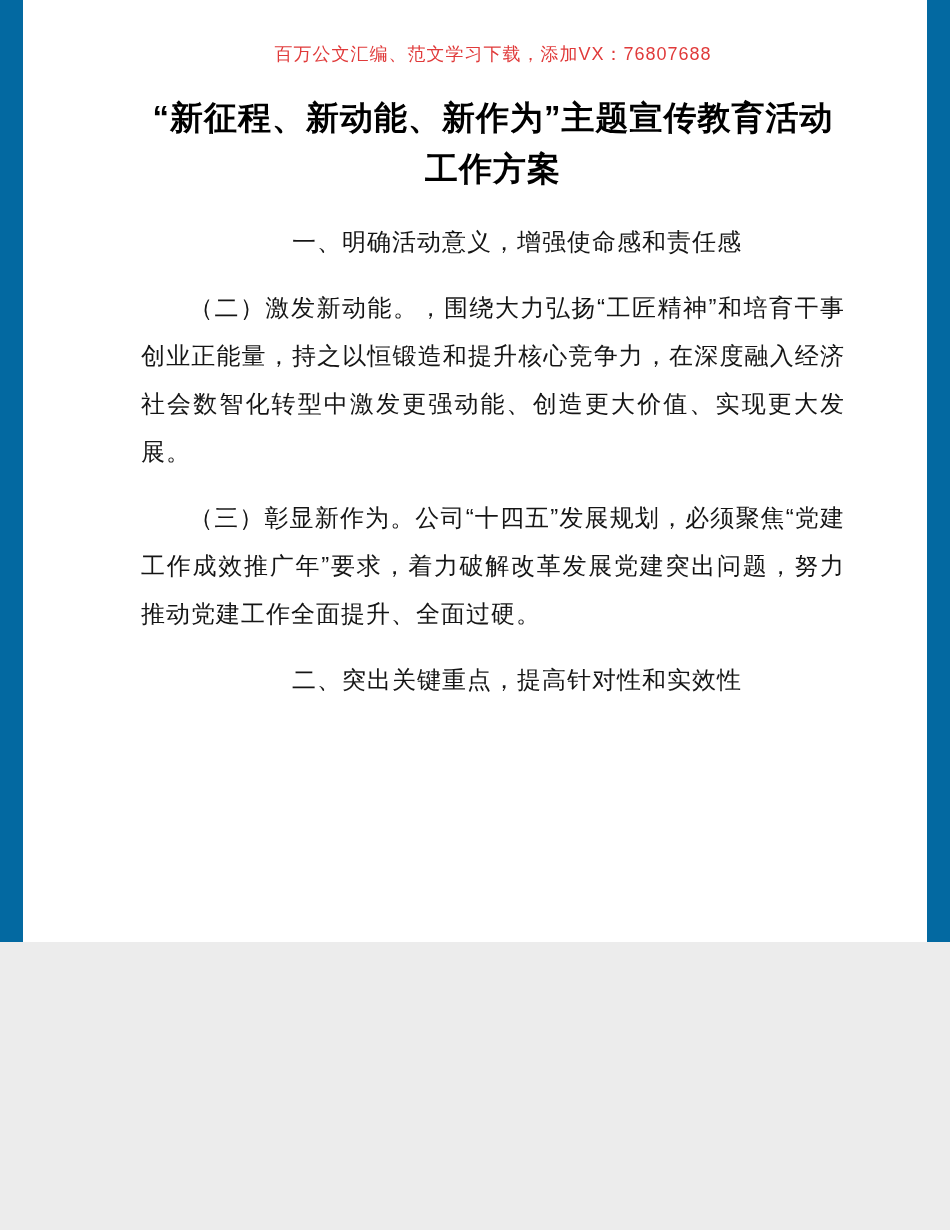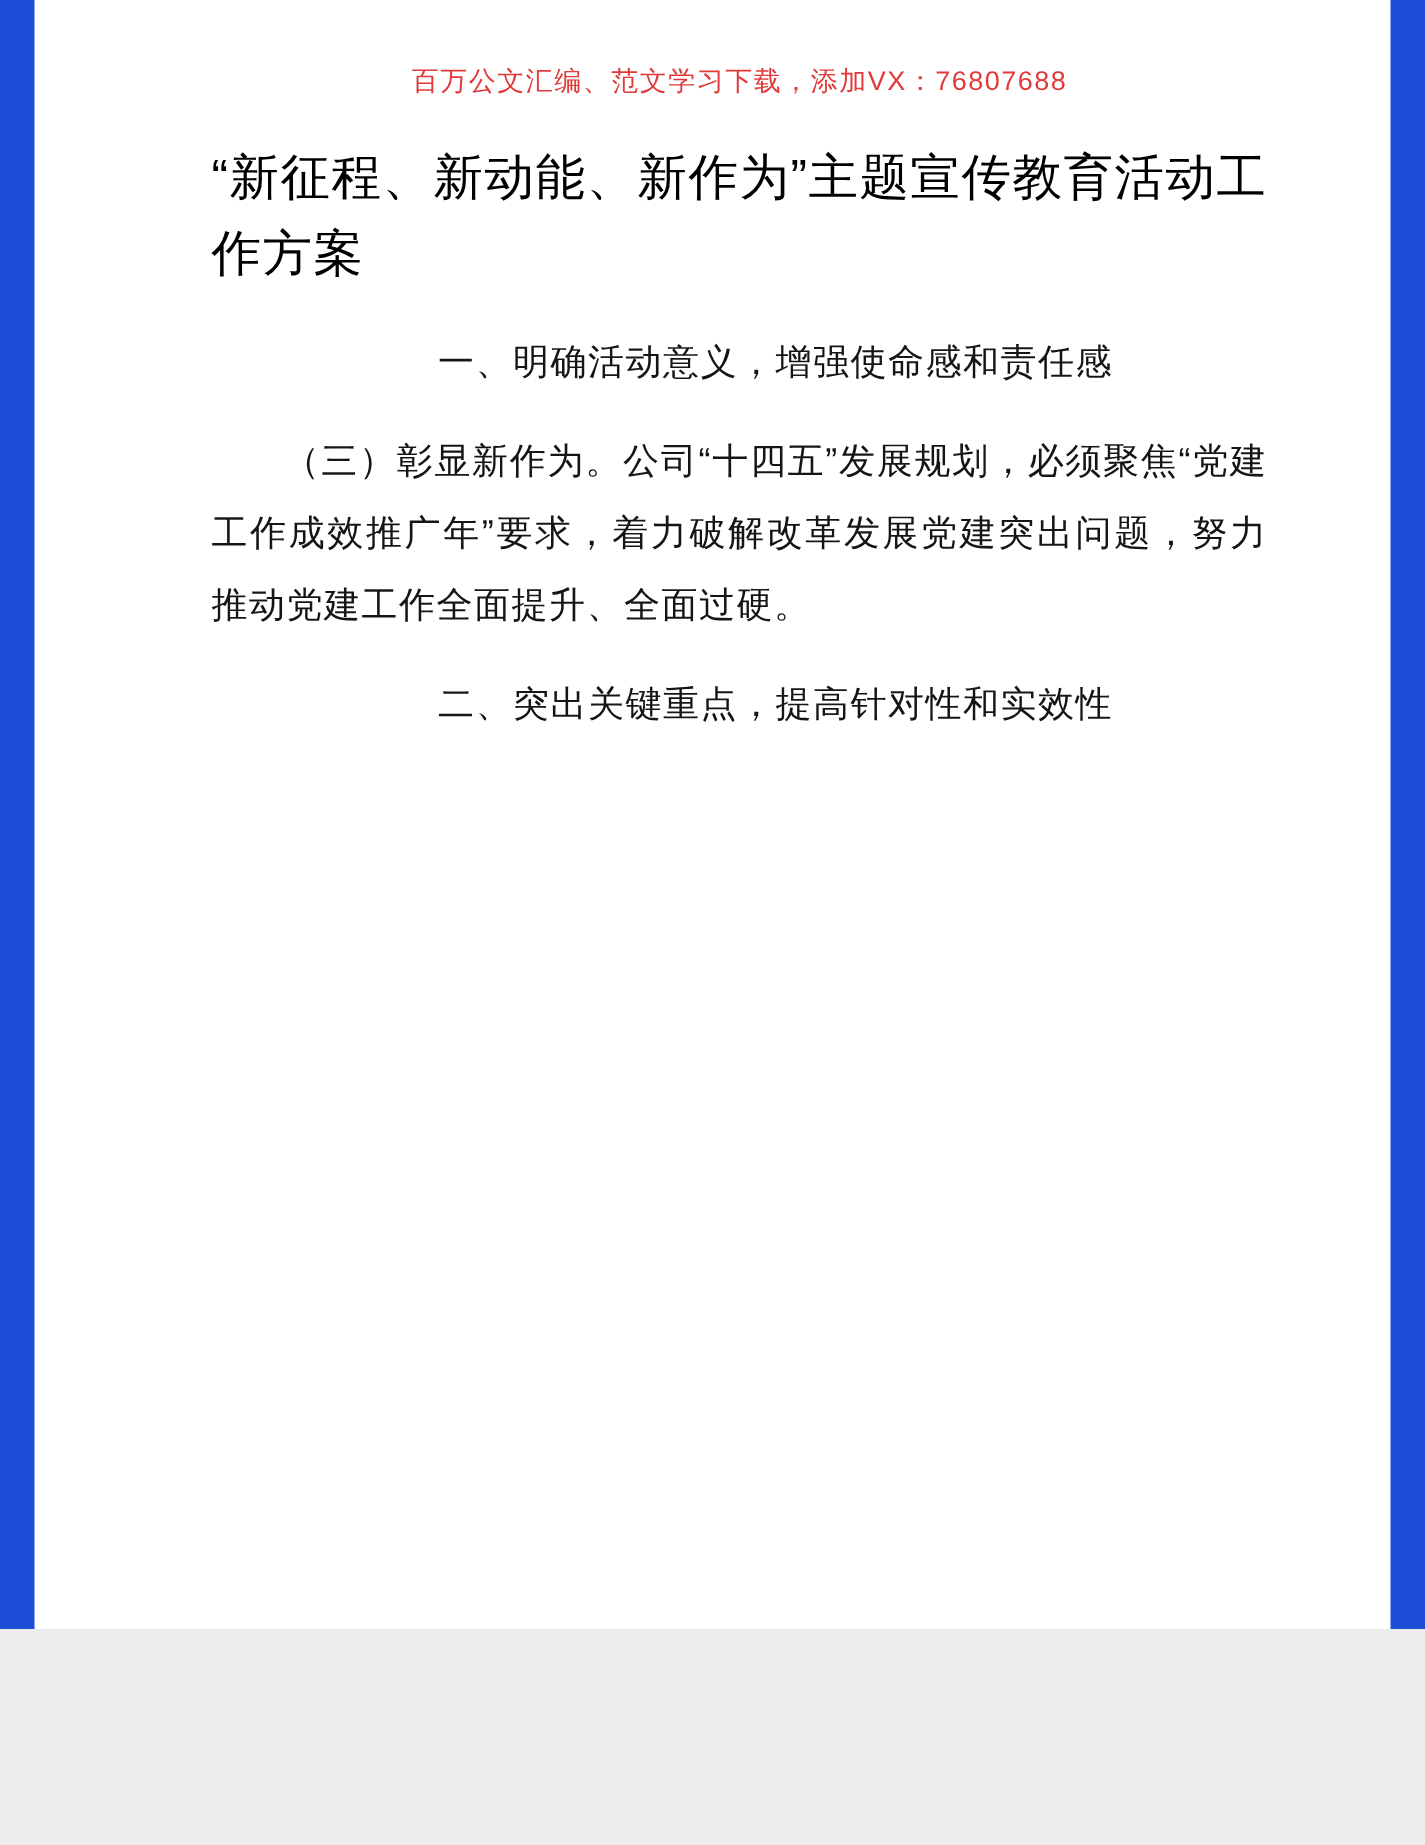--- a/index.html
+++ b/index.html
@@ -3,44 +3,45 @@
 <meta charset="utf-8">
 <style>
   html, body {
     margin: 0;
     padding: 0;
     background: #ececec;
     font-family: "Liberation Sans", "DejaVu Sans", sans-serif;
   }
   .viewport {
     width: 950px;
-    height: 1086px;
+    height: 942px;
     margin: 0 auto;
-    background: #1d4ed8;
+    background: #0369a1;
     overflow: hidden;
   }
   .page {
     width: 904px;
     min-height: 1230px;
     margin: 0 auto;
     background: #ffffff;
     box-sizing: border-box;
     padding: 42px 82px 40px 118px;
   }
   .promo-header {
     text-align: center;
     font-size: 18px;
     letter-spacing: 1px;
     margin: 0 0 26px 0;
     font-weight: 400;
   }
   .doc-title {
     font-size: 33px;
-    font-weight: 400;
+    font-weight: 700;
     color: #000000;
+    text-align: center;
     line-height: 1.55;
     margin: 0 0 24px 0;
     letter-spacing: 1px;
   }
   .doc-body p {
     font-size: 24px;
     color: #151515;
     line-height: 2.0;
     letter-spacing: 1px;
     text-indent: 2em;
@@ -59,18 +60,19 @@
 
 <div class="viewport">
   <div class="page">
 
     <div class="promo-header" style="color: rgb(224, 58, 58);">百万公文汇编、范文学习下载，添加VX：76807688</div>
 
     <h1 class="doc-title">“新征程、新动能、新作为”主题宣传教育活动工作方案</h1>
 
     <div class="doc-body" id="doc-body">
         <p class="section-heading">一、明确活动意义，增强使命感和责任感</p>
+        <p class="body-paragraph">（二）激发新动能。，围绕大力弘扬“工匠精神”和培育干事创业正能量，持之以恒锻造和提升核心竞争力，在深度融入经济社会数智化转型中激发更强动能、创造更大价值、实现更大发展。</p>
         <p class="body-paragraph">（三）彰显新作为。公司“十四五”发展规划，必须聚焦“党建工作成效推广年”要求，着力破解改革发展党建突出问题，努力推动党建工作全面提升、全面过硬。</p>
         <p class="section-heading">二、突出关键重点，提高针对性和实效性</p>
       </div>
 
   </div>
 </div>
 
 </body></html>

